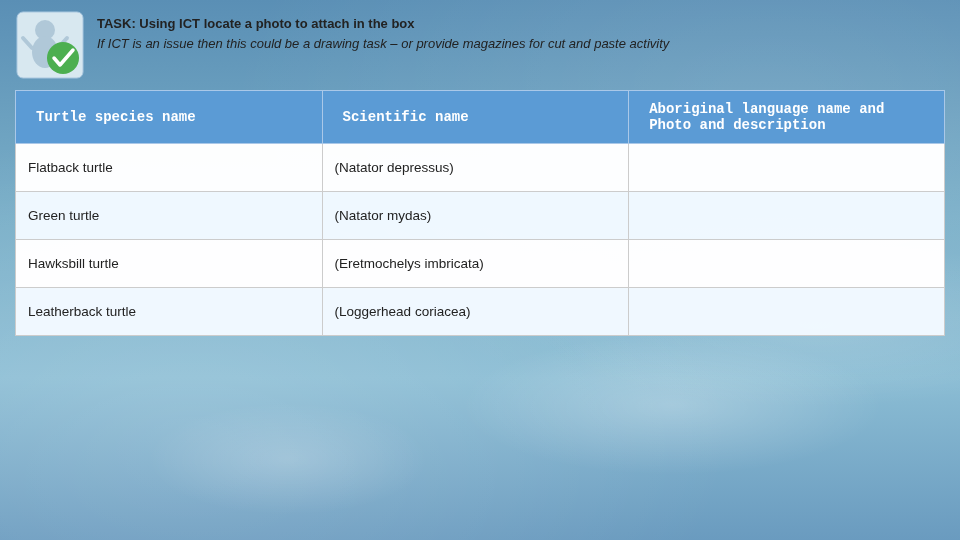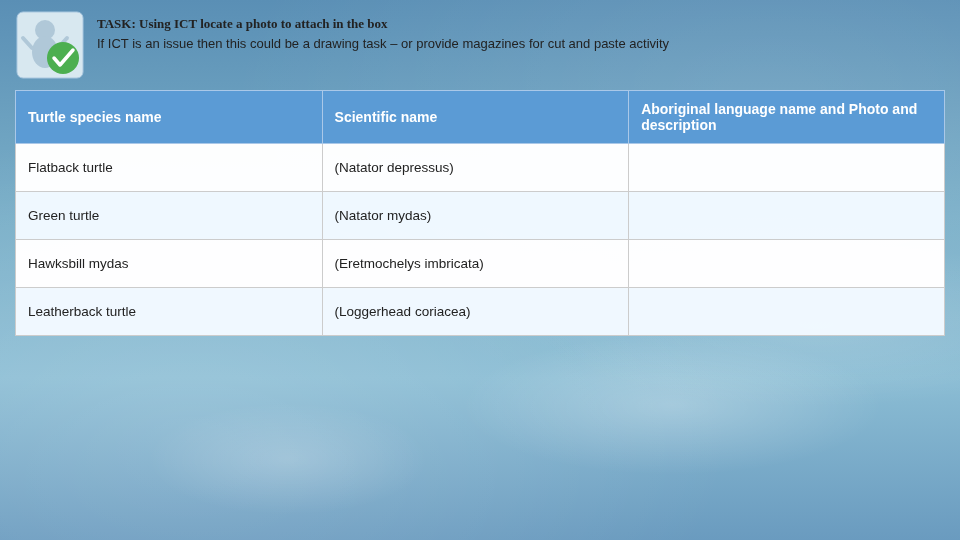--- a/index.html
+++ b/index.html
@@ -54,42 +54,43 @@
     .header-text {
       font-size: 13px;
       color: #222;
       line-height: 1.5;
       padding-top: 4px;
     }
 
     .header-text .task-title {
       font-weight: bold;
       font-style: normal;
-      font-family: Liberation Serif, serif;
     }
 
     .header-text .task-sub {
+      font-style: italic;
     }
 
     
     .turtle-table {
       width: 100%;
       border-collapse: collapse;
       background: rgba(255,255,255,0.85);
     }
 
     .turtle-table th {
       background-color: #5b9bd5;
       color: white;
       font-weight: bold;
       font-size: 14px;
-      padding: 10px 12px;
+      padding: 10px 20px;
       text-align: left;
       border: 1px solid #aac8e8;
       vertical-align: middle;
+      font-family: Liberation Mono, monospace;
     }
 
     .turtle-table td {
       font-size: 13.5px;
       color: #222;
       padding: 10px 12px;
       border: 1px solid #ccc;
       background: rgba(255,255,255,0.9);
       vertical-align: middle;
       height: 48px;
@@ -145,21 +146,21 @@
           <td>Flatback turtle</td>
           <td>(Natator depressus)</td>
           <td></td>
         </tr>
         <tr>
           <td>Green turtle</td>
           <td>(Natator mydas)</td>
           <td></td>
         </tr>
         <tr>
-          <td>Hawksbill mydas</td>
+          <td>Hawksbill turtle</td>
           <td>(Eretmochelys imbricata)</td>
           <td></td>
         </tr>
         <tr>
           <td>Leatherback turtle</td>
           <td>(Loggerhead coriacea)</td>
           <td></td>
         </tr>
       </tbody>
   </table>

